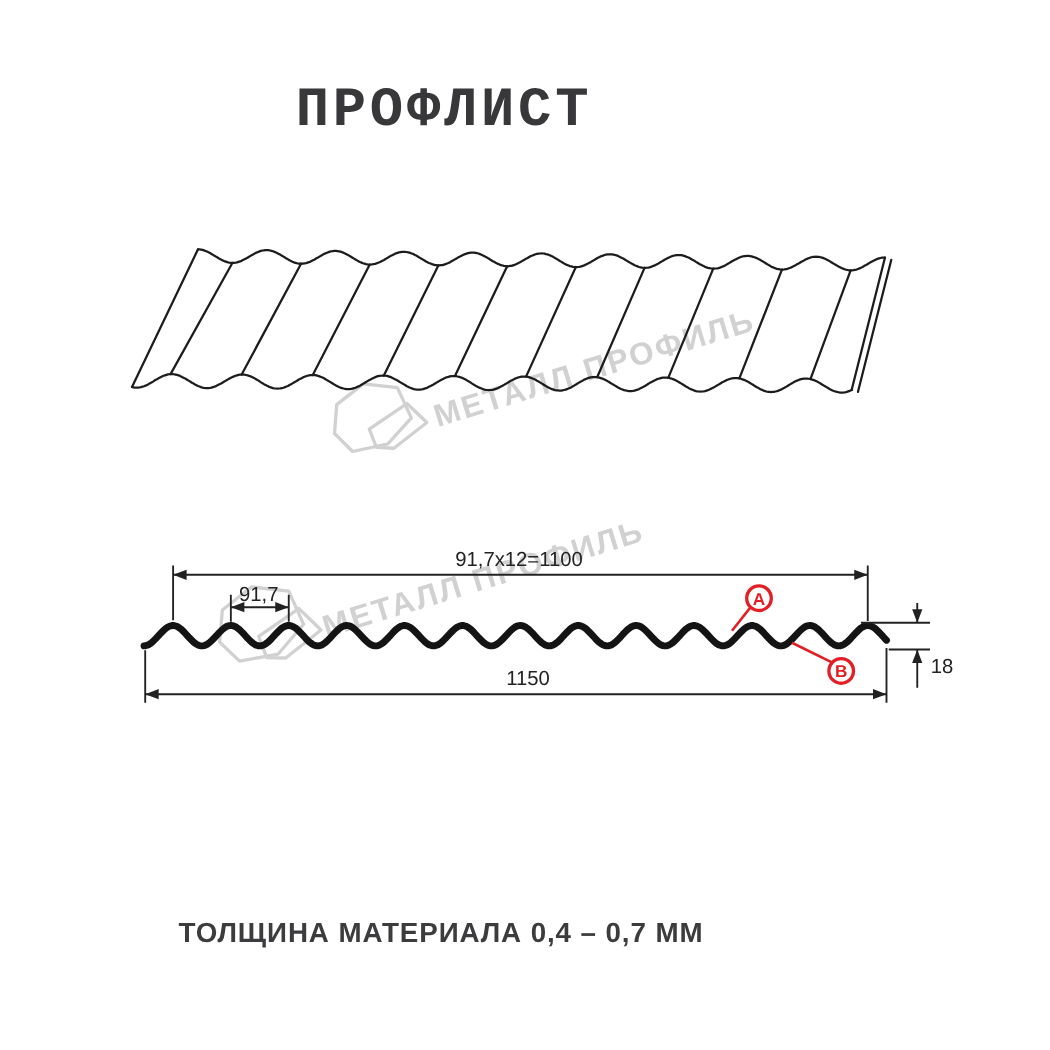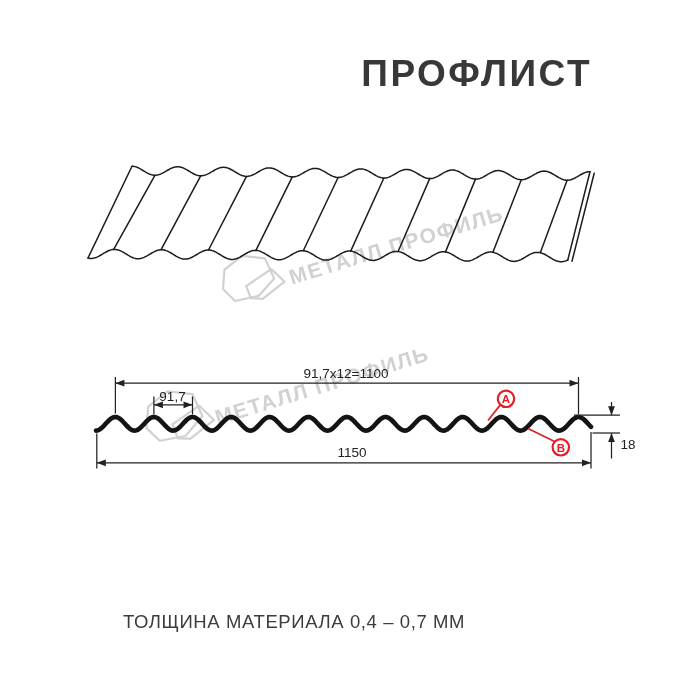--- a/index.html
+++ b/index.html
@@ -1,29 +1,29 @@
 <!DOCTYPE html>
 <html><head>
 <meta charset="utf-8">
 <style>
   html,body{margin:0;padding:0;}
   body{
     width:700px;height:700px;background:#ffffff;position:relative;overflow:hidden;
     font-family:"Liberation Sans",sans-serif;
   }
-  .header{position:absolute;top:54px;left:0;width:592px;text-align:right;}
+  .header{position:absolute;top:54px;left:0;width:592px;text-align:center;font-family:Liberation Mono, monospace;}
   .title{
     font-size:37px;font-weight:700;letter-spacing:2.5px;color:#38383a;line-height:40px;
   }
   .model{
     margin-top:3px;font-size:17px;font-weight:700;letter-spacing:1px;color:#3c3c3e;
   }
   .footer{
     position:absolute;top:611px;left:0;width:588px;text-align:center;
-    font-size:18.5px;font-weight:400;letter-spacing:0.6px;color:#3c3c3e;
+    font-size:18.5px;font-weight:700;letter-spacing:0.6px;color:#3c3c3e;
   }
   svg#drawing{position:absolute;left:0;top:0;}
   .sheet-line{fill:none;stroke:#1c1c1c;stroke-width:1.5;stroke-linecap:round;stroke-linejoin:round;}
   .profile-line{fill:none;stroke:#141414;stroke-width:4.6;stroke-linecap:round;stroke-linejoin:round;}
   .dim-line{fill:none;stroke:#222222;stroke-width:1.25;}
   .dim-text{font-family:"Liberation Sans",sans-serif;font-size:13.5px;fill:#222222;}
   .red-line{fill:none;stroke:#e31e24;stroke-width:1.7;}
   .red-circle{fill:#ffffff;stroke:#e31e24;stroke-width:2.2;}
   .red-text{font-family:"Liberation Sans",sans-serif;font-size:11.5px;font-weight:700;fill:#e31e24;}
   .wm{opacity:0.85;}

